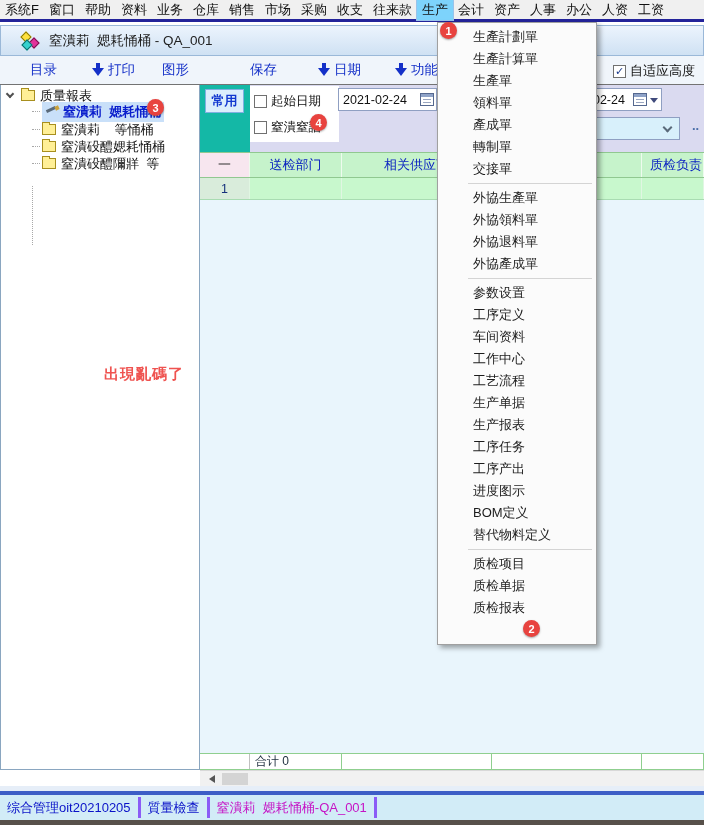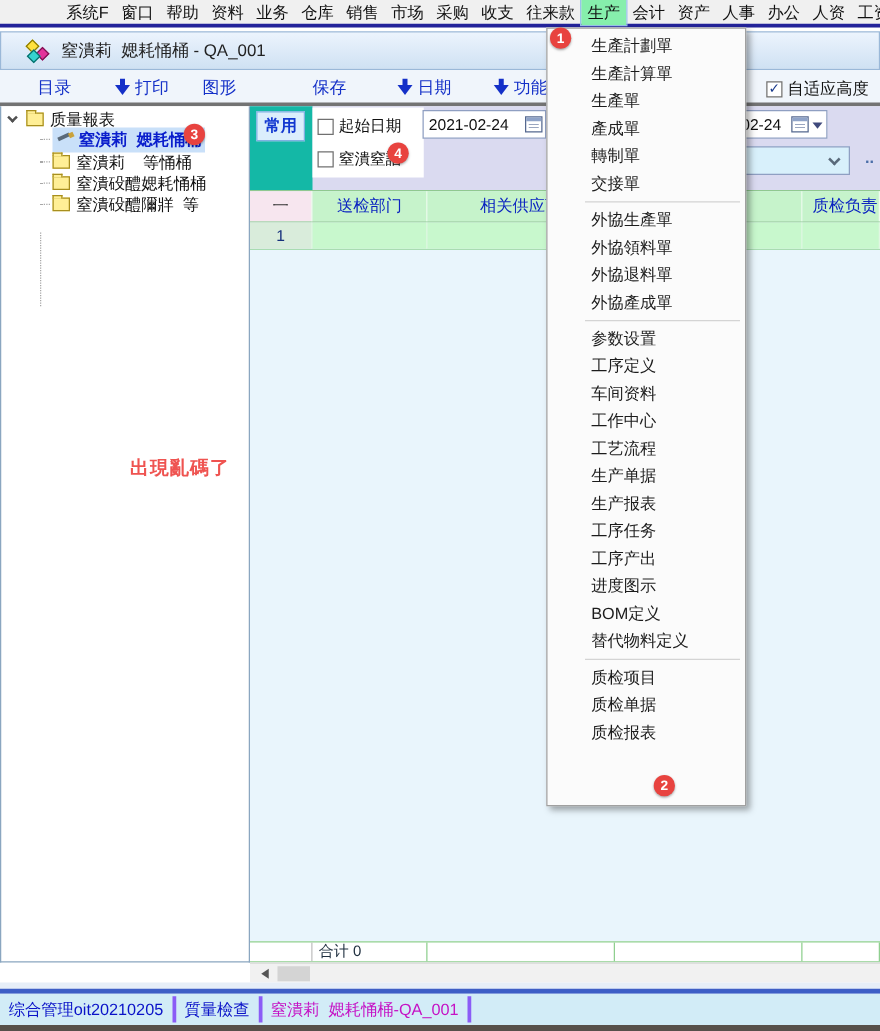--- a/index.html
+++ b/index.html
@@ -2,38 +2,38 @@
 <html><head>
 <meta charset="utf-8">
 <style>
   * { margin:0; padding:0; box-sizing:border-box; }
   html,body { width:704px; height:825px; overflow:hidden; position:relative;
     font-family:"Liberation Sans","DejaVu Sans",sans-serif; background:#fff; }
 
   
   .menubar { position:absolute; top:0; left:0; width:704px; height:22px;
     background:#f0f0f0; display:flex; align-items:center; font-size:13px; color:#111;
-    border-bottom:3px solid #23239a;padding-left:48px; }
+    border-bottom:3px solid #23239a; }
   .mi { padding:0 5px; height:20px; line-height:20px; white-space:nowrap; cursor:default; }
-  .mi.active { background:#86efac; outline:1px solid #9ac3ea; }
+  .mi.active { background:#7dd3fc; outline:1px solid #9ac3ea; }
 
   
   .titlebar { position:absolute; top:25px; left:0; width:704px; height:31px;
     background:linear-gradient(#ecf4fd,#cfe1f3); border:1px solid #9ab8d8;
     display:flex; align-items:center; font-size:13.5px; color:#222; }
   .applogo { position:relative; width:22px; height:16px; margin:0 6px 0 20px; }
   .applogo i { position:absolute; width:8px; height:8px; transform:rotate(45deg); display:block; }
   .applogo .d1 { left:1px; top:0; background:#ffe13d; border:1px solid #8a7a00; }
   .applogo .d2 { left:9px; top:6px; background:#e3329b; border:1px solid #7c1150; }
   .applogo .d3 { left:2px; top:8px; background:#35d2cf; border:1px solid #0a6c6a; }
   .keepsp { white-space:pre; }
 
   
   .toolbar { position:absolute; top:56px; left:0; width:704px; height:29px;
-    background:#f0f5fb; border-bottom:3px solid #737373; }
+    background:#f0f5fb; border-bottom:1px solid #737373; }
   .tb { position:absolute; top:5px; font-size:13.5px; color:#1430c8; display:flex;
     align-items:center; gap:4px; white-space:nowrap; cursor:default; }
   .dna { display:inline-block; position:relative; width:12px; height:14px; }
   .dna::before { content:""; position:absolute; left:4px; top:0; width:4px; height:6px; background:#1430c8; }
   .dna::after  { content:""; position:absolute; left:0; top:5px; width:0; height:0;
     border:6px solid transparent; border-top:8px solid #1430c8; }
   .cb { width:13px; height:13px; background:#fff; border:1px solid #707070; display:inline-flex;
     align-items:center; justify-content:center; font-size:11px; line-height:11px; color:#1a3a8c; flex:0 0 13px; }
   .tbchk { position:absolute; left:613px; top:6px; display:flex; align-items:center; gap:4px;
     font-size:13px; color:#111; white-space:nowrap; }
@@ -296,20 +296,21 @@
   <div class="hscroll">
     <div class="sarrow"></div>
     <div class="sthumb"></div>
   </div>
 </div>
 
 <div class="prod-menu">
   <div class="pm-item">生產計劃單</div>
   <div class="pm-item">生產計算單</div>
   <div class="pm-item">生產單</div>
+  <div class="pm-item">領料單</div>
   <div class="pm-item">產成單</div>
   <div class="pm-item">轉制單</div>
   <div class="pm-item">交接單</div>
   <div class="pm-sep"></div>
   <div class="pm-item">外協生產單</div>
   <div class="pm-item">外協領料單</div>
   <div class="pm-item">外協退料單</div>
   <div class="pm-item">外協產成單</div>
   <div class="pm-sep"></div>
   <div class="pm-item">参数设置</div>

